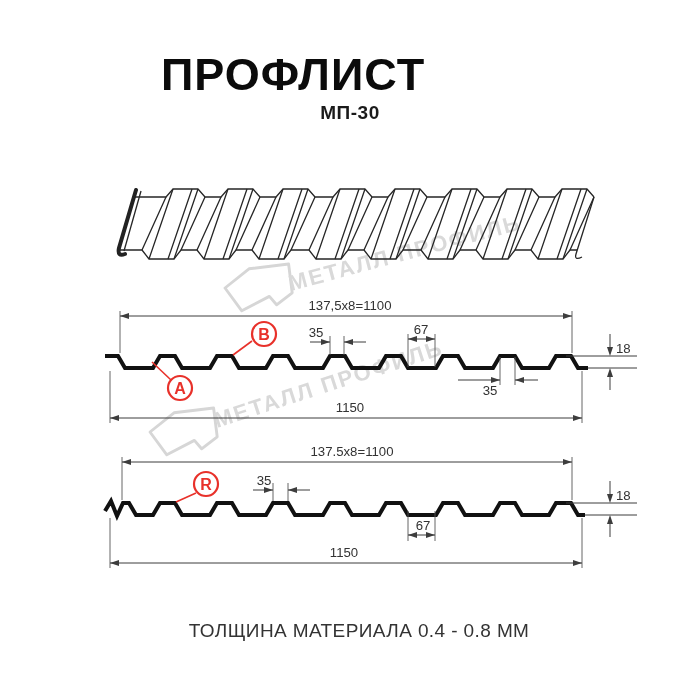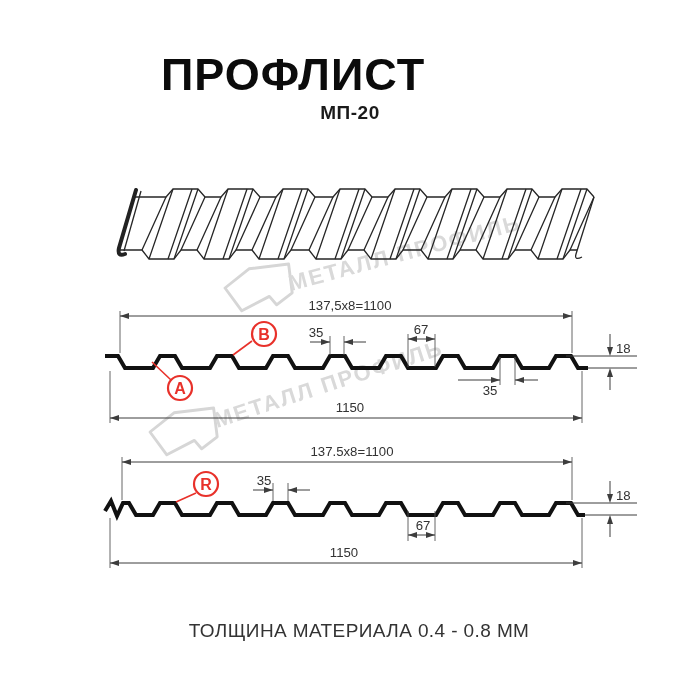--- a/index.html
+++ b/index.html
@@ -29,21 +29,21 @@
   .red{stroke:#e8312a;fill:none;stroke-width:2.2;}
   .redline{stroke:#e8312a;stroke-width:1.6;fill:none;}
   .redtext{fill:#e8312a;font-size:16px;font-weight:bold;}
   .wm{fill:#d9d9d9;font-size:22px;font-weight:bold;letter-spacing:2px;}
   .wmlogo{stroke:#d6d6d6;stroke-width:2.4;fill:none;stroke-linejoin:round;}
 </style>
 </head>
 <body>
 
 <div class="title">ПРОФЛИСТ</div>
-<div class="subtitle">МП-20</div>
+<div class="subtitle">МП-30</div>
 
 <svg id="diagram" width="700" height="520" viewBox="0 0 700 520">
 
   <g>
     <path class="wmlogo" transform="translate(225,124) scale(1.2)" d="M20,4 L53,0 L56,24 L43,34 L37,27 L14,39 L0,20 Z"></path>
     <text class="wm" transform="translate(291,151) rotate(-15)">МЕТАЛЛ ПРОФИЛЬ</text>
   </g>
   <g>
     <path class="wmlogo" transform="translate(150,268) scale(1.2)" d="M20,4 L53,0 L56,24 L43,34 L37,27 L14,39 L0,20 Z"></path>
     <text class="wm" transform="translate(217,288) rotate(-18)">МЕТАЛЛ ПРОФИЛЬ</text>

